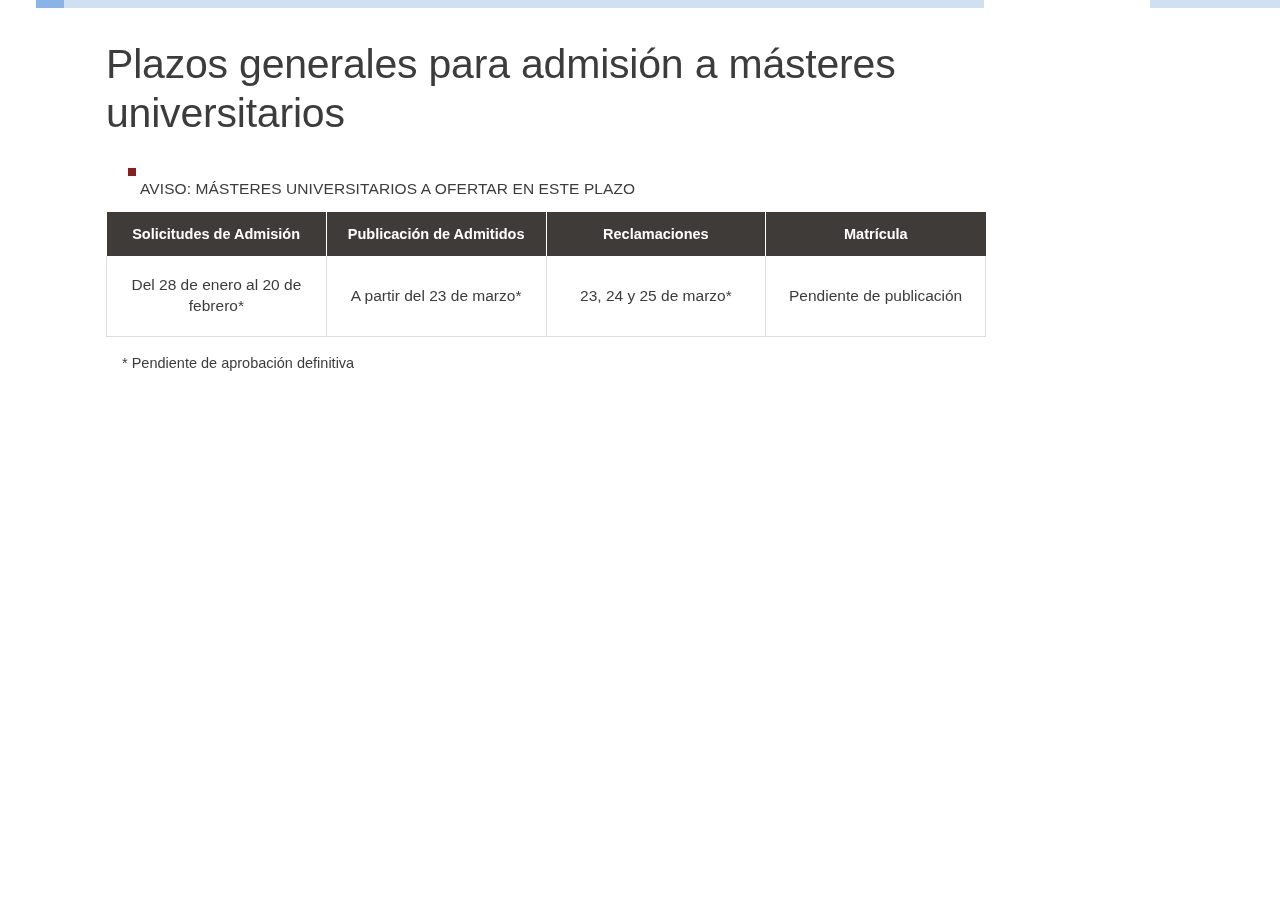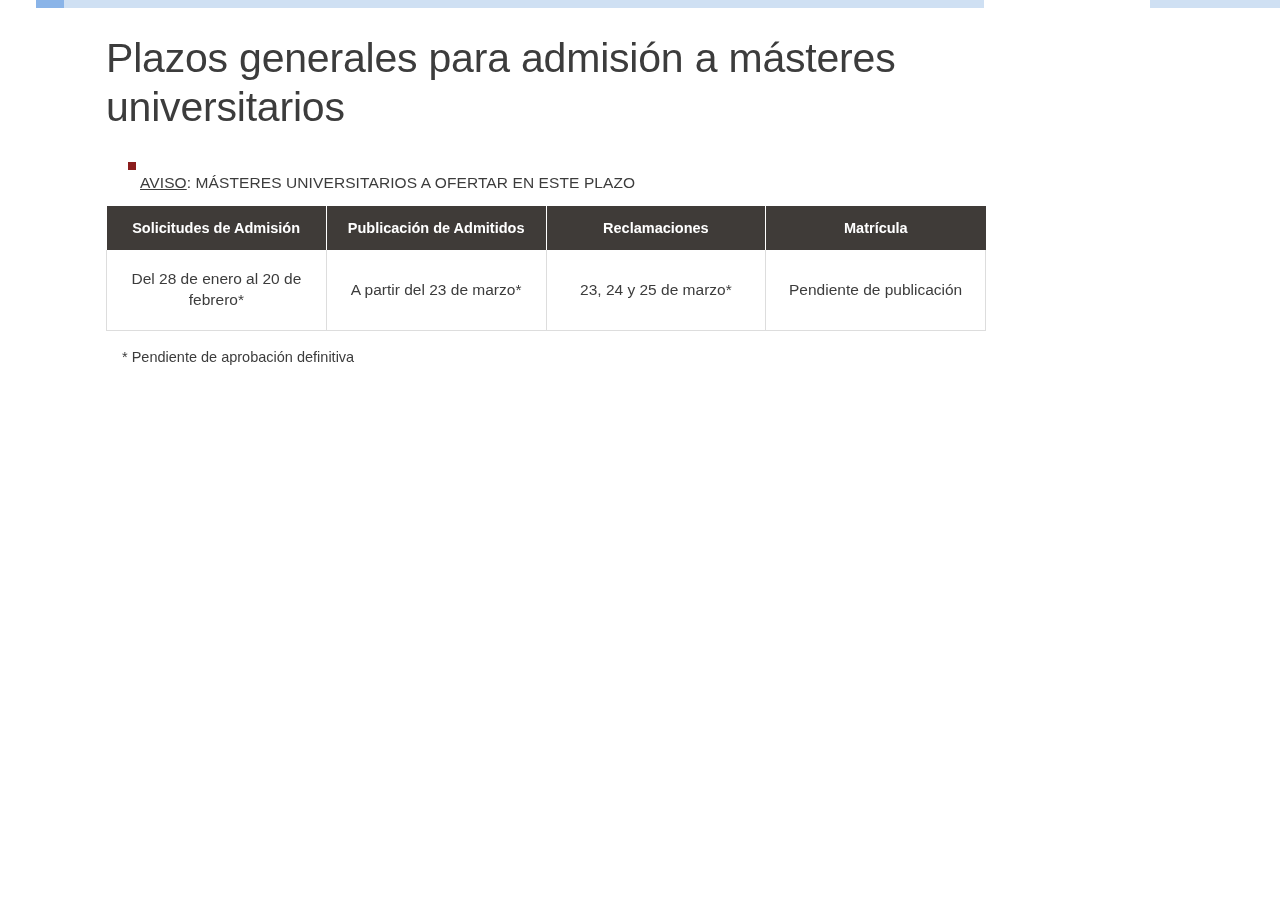--- a/index.html
+++ b/index.html
@@ -49,21 +49,21 @@
     padding: 16px 0 0 106px;
     width: 1100px;
     box-sizing: border-box;
   }
 
   h1.page-title {
     font-size: 41px;
     line-height: 1.2;
     font-weight: 400;
     color: #3c3c3c;
-    margin: 10px 0 30px 0;
+    margin: 16px 0 30px 0;
     letter-spacing: -0.2px;
   }
 
   .green-banner {
     display: inline-block;
     background: #2f6b33;
     color: #ffffff;
     font-size: 28px;
     font-weight: 400;
     line-height: 1.25;
@@ -90,21 +90,20 @@
     letter-spacing: 0.2px;
   }
 
   .notice {
     margin: 0 0 14px 34px;
     font-size: 15.5px;
     color: #3c3c3c;
     letter-spacing: 0.1px;
   }
   .notice .aviso {
-    text-decoration: underline;
     text-align: center;
   }
 
   table.deadlines {
     border-collapse: collapse;
     width: 880px;
     margin: 0 0 18px 0;
     table-layout: fixed;
   }
   table.deadlines th {

